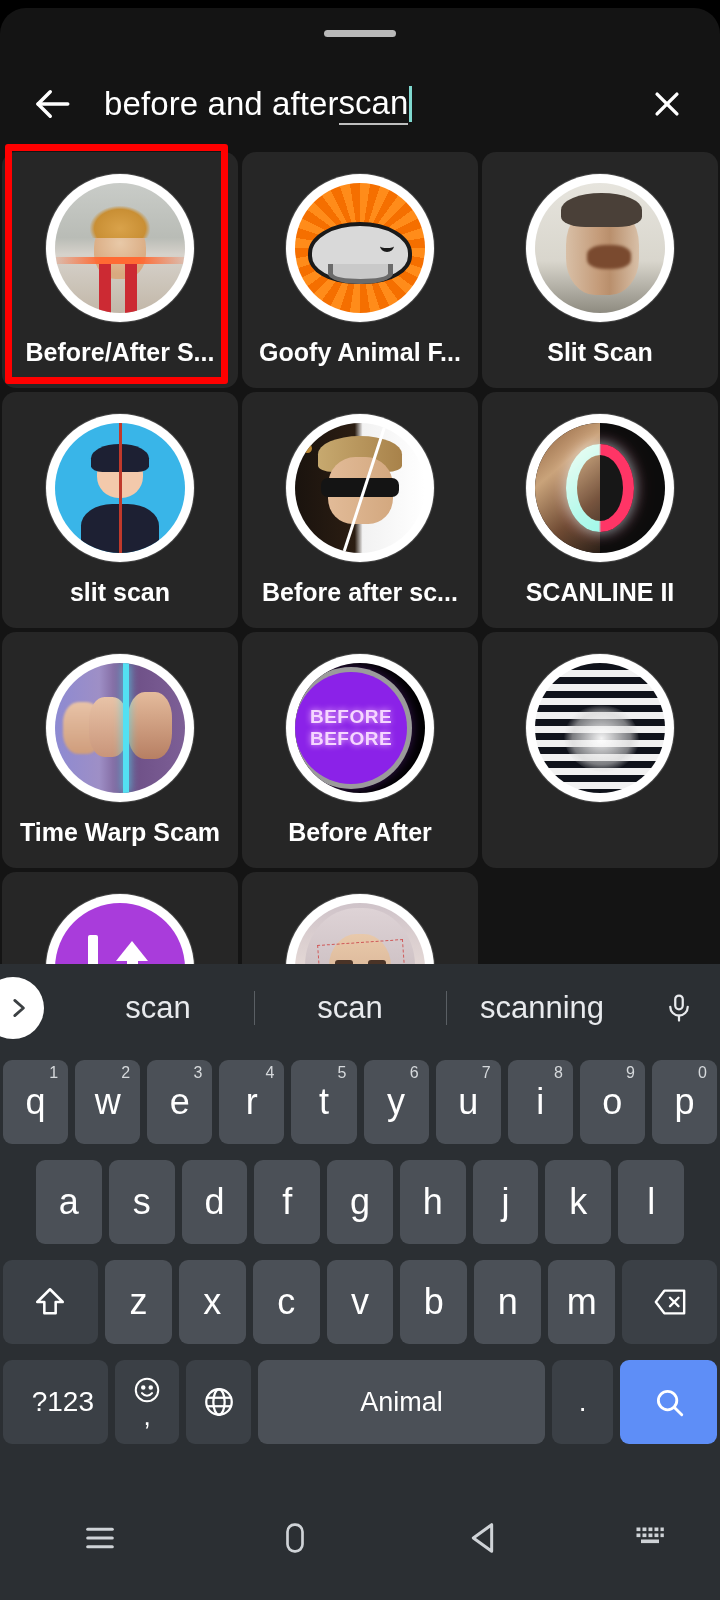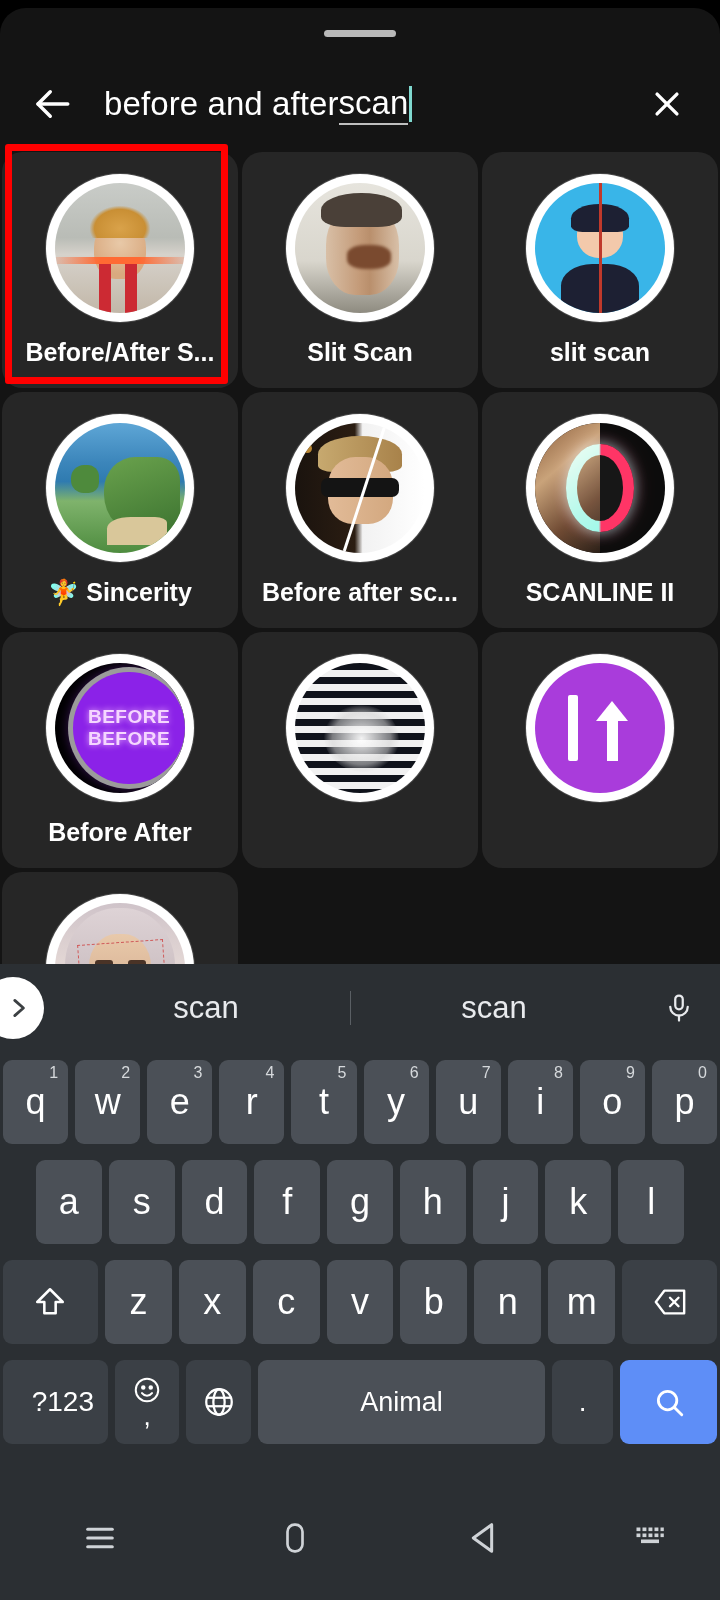--- a/index.html
+++ b/index.html
@@ -35,21 +35,21 @@
   .clear-btn { width:62px; height:62px; display:flex; align-items:center; justify-content:center; flex:0 0 auto; }
   .clear-btn svg { width:34px; height:34px; }
 
   
   .grid {
     position:absolute; left:0; top:144px; width:720px; height:816px;
     display:grid; grid-template-columns:repeat(3,1fr);
     grid-auto-rows:236px; gap:4px 4px; padding:0 2px;
   }
   .cell {
-    background:#262626; border-radius:20px; position:relative;
+    background:#262626; border-radius:14px; position:relative;
     display:flex; flex-direction:column; align-items:center; justify-content:flex-start;
     padding-top:22px; overflow:hidden;
   }
   .thumb-ring {
     width:148px; height:148px; border-radius:50%; background:#fff;
     display:flex; align-items:center; justify-content:center; flex:0 0 auto;
     box-shadow:0 0 0 1px rgba(255,255,255,.15);
   }
   .thumb-inner {
     width:130px; height:130px; border-radius:50%; overflow:hidden;
@@ -123,21 +123,21 @@
   .t-timewarp { background:linear-gradient(90deg,#8d8ad2 0%,#9e8fc6 34%,#6d4f86 56%,#7d5f96 100%); }
   .tw-faceA { position:absolute; left:6%; top:30%; width:30%; height:40%;
       background:linear-gradient(180deg,#e8c3a7,#cf9d7c); border-radius:40%; filter:blur(1px); }
   .tw-faceB { position:absolute; left:26%; top:26%; width:30%; height:46%;
       background:linear-gradient(180deg,#e8c3a7,#c9957a); border-radius:40%; filter:blur(.6px); }
   .tw-faceC { position:absolute; left:56%; top:22%; width:34%; height:52%;
       background:linear-gradient(180deg,#e4bb9c,#b77f63); border-radius:38%; }
   .tw-line { position:absolute; left:52%; top:0; width:6px; height:100%;
       background:#53e0f2; box-shadow:0 0 10px #53e0f2; }
 
-  .t-beforeafter { background:#000; display:flex; align-items:center; justify-content:flex-end; }
+  .t-beforeafter { background:#000; display:flex; align-items:center; justify-content:flex-start; }
   .ba-circle {
     width:112px; height:112px; border-radius:50%; background:#8b22e8;
     display:flex; flex-direction:column; align-items:center; justify-content:center;
     box-shadow:0 0 0 5px #9b9b9b, 0 0 16px rgba(160,60,240,.7);
   }
   .ba-circle span { color:#f5d6ff; font-size:19px; font-weight:bold; line-height:1.15; letter-spacing:.5px;
       text-shadow:0 0 6px rgba(255,210,255,.9); }
 
   .t-butterfly { background:repeating-linear-gradient(180deg,#10131b 0px,#10131b 7px,#f1f1f1 7px,#f1f1f1 14px); }
   .bf-wing { position:absolute; left:22%; top:32%; width:58%; height:52%;
@@ -260,20 +260,30 @@
         <div class="thumb-ring">
           <div class="thumb-inner t-marilyn">
               <div class="mar-hair"></div>
               <div class="mar-dressL"></div>
               <div class="mar-dressR"></div>
             </div>
         </div>
         <div class="cell-label">Before/After S...</div>
       </div>
 
+      <div class="cell">
+        <div class="thumb-ring">
+          <div class="thumb-inner t-blob">
+              <div class="blob-body"></div>
+              <div class="blob-mouth"></div>
+              <div class="blob-eye"></div>
+            </div>
+        </div>
+        <div class="cell-label">Goofy Animal F...</div>
+      </div>
 
       <div class="cell">
         <div class="thumb-ring">
           <div class="thumb-inner t-slitface">
               <div class="sf-hair"></div>
             </div>
         </div>
         <div class="cell-label">Slit Scan</div>
       </div>
 
@@ -282,30 +292,20 @@
           <div class="thumb-inner t-avatar">
               <div class="av-body"></div>
               <div class="av-head"></div>
               <div class="av-hair"></div>
               <div class="av-line"></div>
             </div>
         </div>
         <div class="cell-label">slit scan</div>
       </div>
 
-      <div class="cell">
-        <div class="thumb-ring">
-          <div class="thumb-inner t-island">
-              <div class="isl-rock"></div>
-              <div class="isl-rock2"></div>
-              <div class="isl-sand"></div>
-            </div>
-        </div>
-        <div class="cell-label">🧚 Sincerity</div>
-      </div>
 
       <div class="cell">
         <div class="thumb-ring">
           <div class="thumb-inner t-sunglass">
               <div class="sg-bokeh"></div>
               <div class="sg-hair"></div>
               <div class="sg-face"></div>
               <div class="sg-glass"></div>
               <div class="sg-diag"></div>
             </div>
@@ -316,20 +316,31 @@
       <div class="cell">
         <div class="thumb-ring">
           <div class="thumb-inner t-scanline">
               <div class="sl-left"></div>
               <div class="sl-ring"></div>
             </div>
         </div>
         <div class="cell-label">SCANLINE II</div>
       </div>
 
+      <div class="cell">
+        <div class="thumb-ring">
+          <div class="thumb-inner t-timewarp">
+              <div class="tw-faceA"></div>
+              <div class="tw-faceB"></div>
+              <div class="tw-faceC"></div>
+              <div class="tw-line"></div>
+            </div>
+        </div>
+        <div class="cell-label">Time Warp Scam</div>
+      </div>
 
       <div class="cell">
         <div class="thumb-ring">
           <div class="thumb-inner t-beforeafter">
             <div class="ba-circle">
               <span>BEFORE</span>
               <span>BEFORE</span>
             </div>
           </div>
         </div>
@@ -377,20 +388,21 @@
 
     <div class="suggestions">
       <div class="expand-btn">
         <svg viewBox="0 0 24 24" fill="none" stroke="#3c4043" stroke-width="2.6" stroke-linecap="round" stroke-linejoin="round">
           <polyline points="9,5 17,12 9,19"></polyline>
         </svg>
       </div>
       <div class="sugg-list">
         <div class="sugg">scan</div>
         <div class="sugg">scan</div>
+        <div class="sugg">scanning</div>
       </div>
       <div class="mic-btn">
         <svg viewBox="0 0 24 24" fill="none" stroke="#e8eaed" stroke-width="1.8" stroke-linecap="round">
           <rect x="9" y="2" width="6" height="11" rx="3"></rect>
             <path d="M5 11a7 7 0 0 0 14 0"></path>
             <line x1="12" y1="18" x2="12" y2="22"></line>
         </svg>
       </div>
     </div>
 

